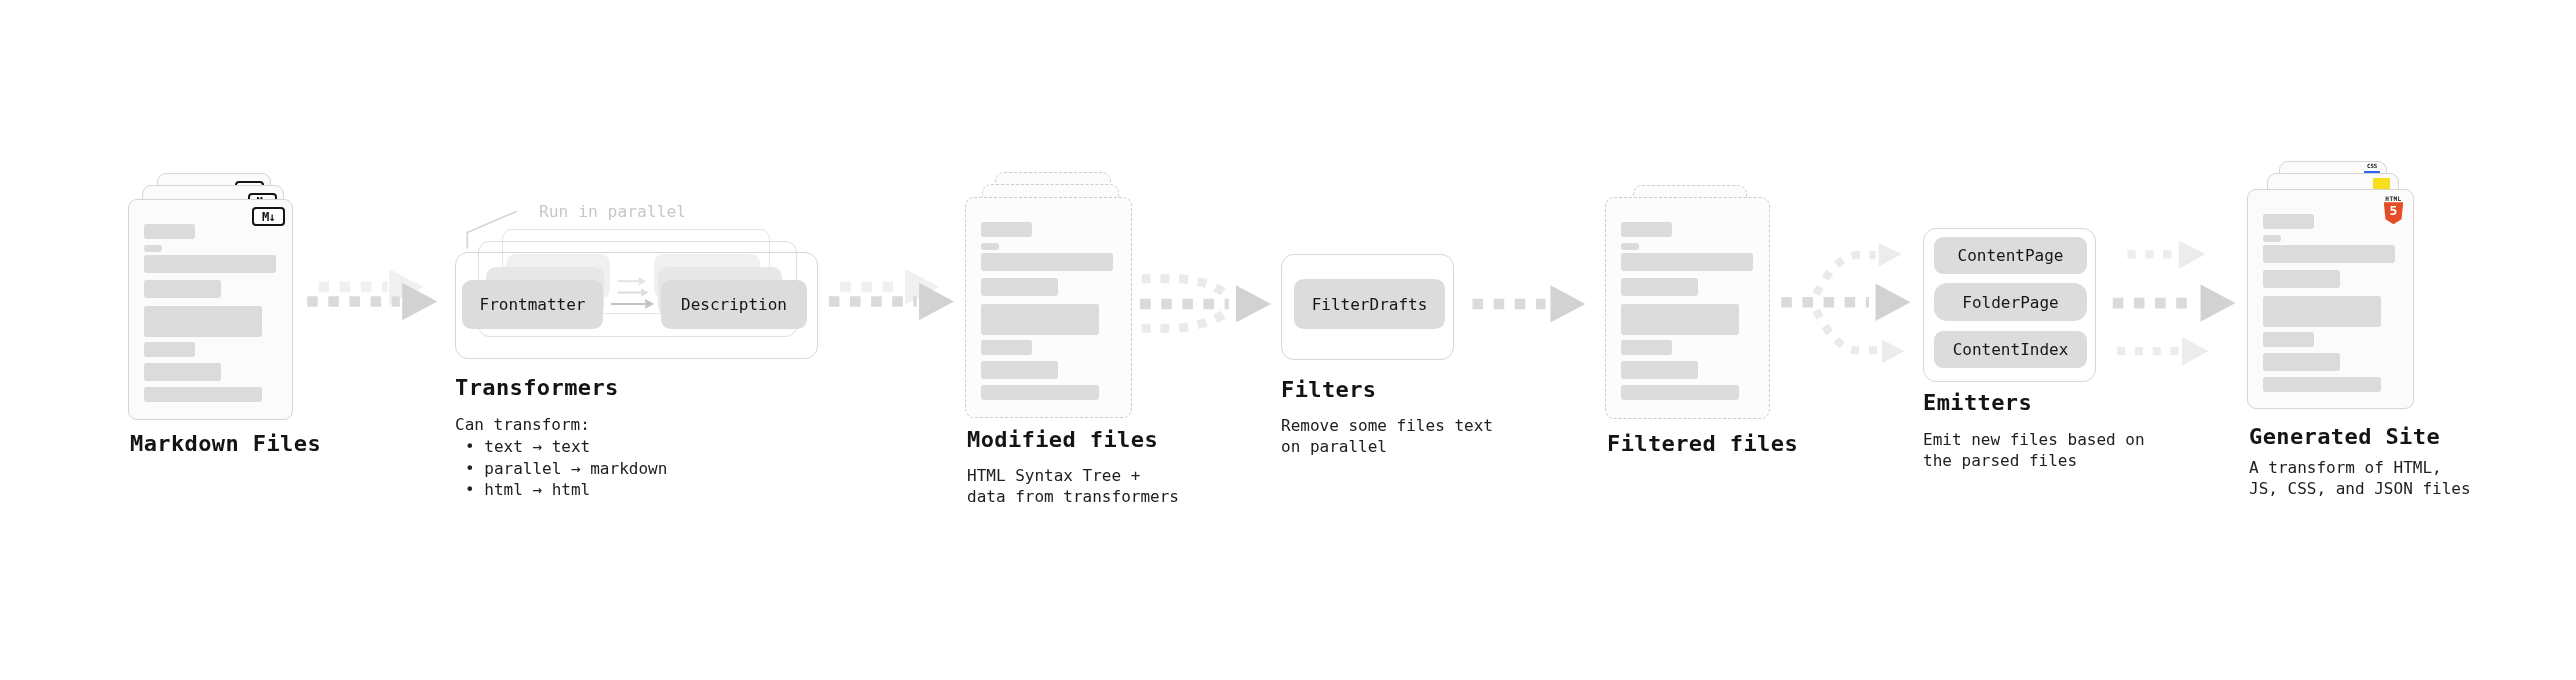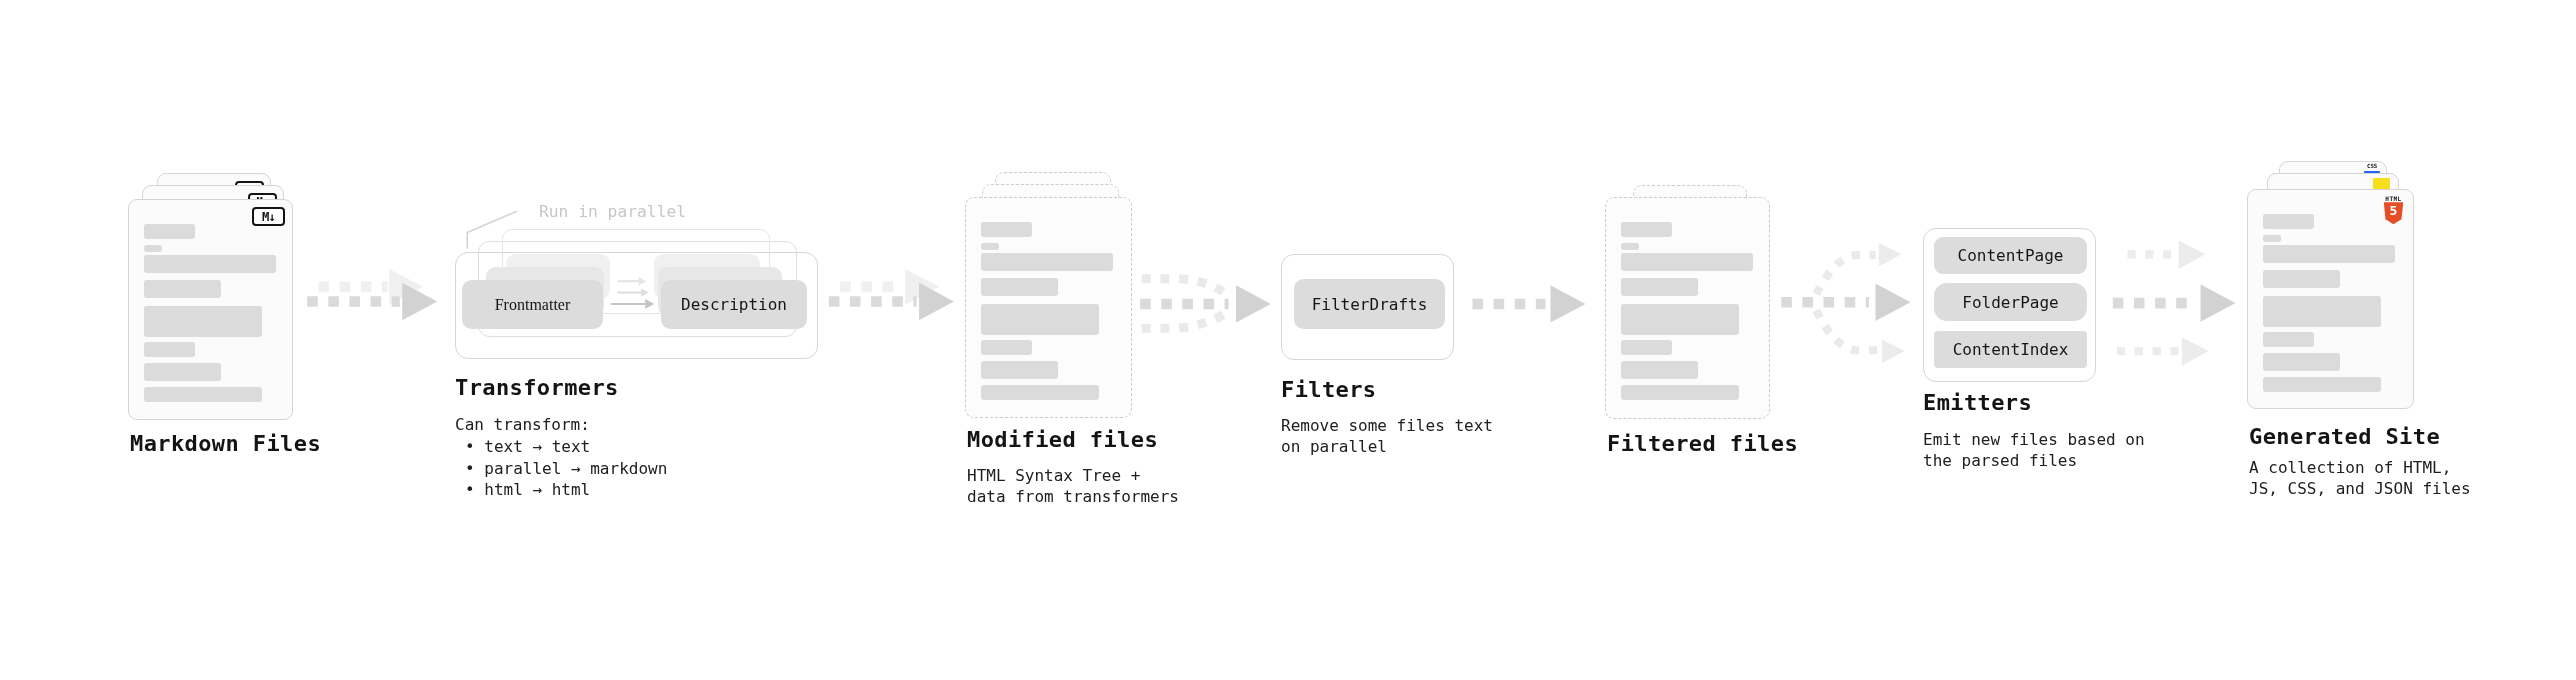--- a/index.html
+++ b/index.html
@@ -86,21 +86,21 @@
 
     <div class="frame ghost2" style="left:502px;top:229px;width:268px;height:85px;"></div>
     <div class="pill ghost2" style="left:506px;top:254px;width:104px;height:45px;"></div>
     <div class="pill ghost2" style="left:654px;top:254px;width:106px;height:45px;"></div>
 
     <div class="frame ghost1" style="left:478px;top:241px;width:319px;height:96px;"></div>
     <div class="pill ghost1" style="left:486px;top:267px;width:118px;height:49px;"></div>
     <div class="pill ghost1" style="left:658px;top:267px;width:124px;height:49px;"></div>
 
     <div class="frame" style="left:455px;top:252px;width:363px;height:107px;"></div>
-    <div class="pill" style="left:462px;top:280px;width:141px;height:49px;font-family:Liberation Serif, serif;">Frontmatter</div>
+    <div class="pill" style="left:462px;top:280px;width:141px;height:49px;">Frontmatter</div>
     <div class="pill" style="left:661px;top:280px;width:146px;height:49px;">Description</div>
 
     <div class="title" style="left:455px;top:375px;">Transformers</div>
     <div class="sub" style="left:455px;top:414px;">Can transform:</div>
     <div class="sub" style="left:465px;top:436px;">• text → text</div>
     <div class="sub" style="left:465px;top:458px;">• parallel → markdown</div>
     <div class="sub" style="left:465px;top:479px;">• html → html</div>
   </div>
 
   <div>
@@ -145,21 +145,21 @@
           <i></i>
         </div>
     </div>
     <div class="title" style="left:1607px;top:431px;">Filtered files</div>
   </div>
 
   <div>
     <div class="frame" style="left:1923px;top:228px;width:173px;height:154px;"></div>
     <div class="pill" style="left:1934px;top:237px;width:153px;height:37px;border-radius:9px;text-align:right;">ContentPage</div>
     <div class="pill" style="left:1934px;top:283px;width:153px;height:38px;border-radius:13px;">FolderPage</div>
-    <div class="pill" style="left:1934px;top:331px;width:153px;height:37px;border-radius:4px;">ContentIndex</div>
+    <div class="pill" style="left:1934px;top:331px;width:153px;height:37px;border-radius:9px;">ContentIndex</div>
     <div class="title" style="left:1923px;top:390px;">Emitters</div>
     <div class="sub" style="left:1923px;top:429px;">Emit new files based on</div>
     <div class="sub" style="left:1923px;top:450px;">the parsed files</div>
   </div>
 
   <div>
     <div class="doc" style="left:2279px;top:161px;width:108px;height:57px;">
       <div class="badge-css">
         <span class="t">CSS</span>
         <div class="u" style="background: rgb(41, 101, 241);"></div>
@@ -180,21 +180,21 @@
           <i></i>
         </div>
       <div class="badge-html5">
         <span class="t">HTML</span>
         <div class="shield" style="background: rgb(228, 77, 38);">
             <span>5</span>
           </div>
       </div>
     </div>
     <div class="title" style="left:2249px;top:424px;">Generated Site</div>
-    <div class="sub" style="left:2249px;top:457px;">A collection of HTML,</div>
+    <div class="sub" style="left:2249px;top:457px;">A transform of HTML,</div>
     <div class="sub" style="left:2249px;top:478px;">JS, CSS, and JSON files</div>
   </div>
 
   <svg class="overlay" width="2576" height="681" viewBox="0 0 3170 838">
 
     <polyline points="575,306 575,286 636,260" fill="none" stroke="#d4d4d4" stroke-width="2"></polyline>
 
     <g>
       <path d="M392,353 H477" stroke="#f0f0f0" stroke-width="13" stroke-dasharray="13 13" fill="none"></path>
       <polygon points="479,331 479,375 521,353" fill="#f0f0f0"></polygon>

